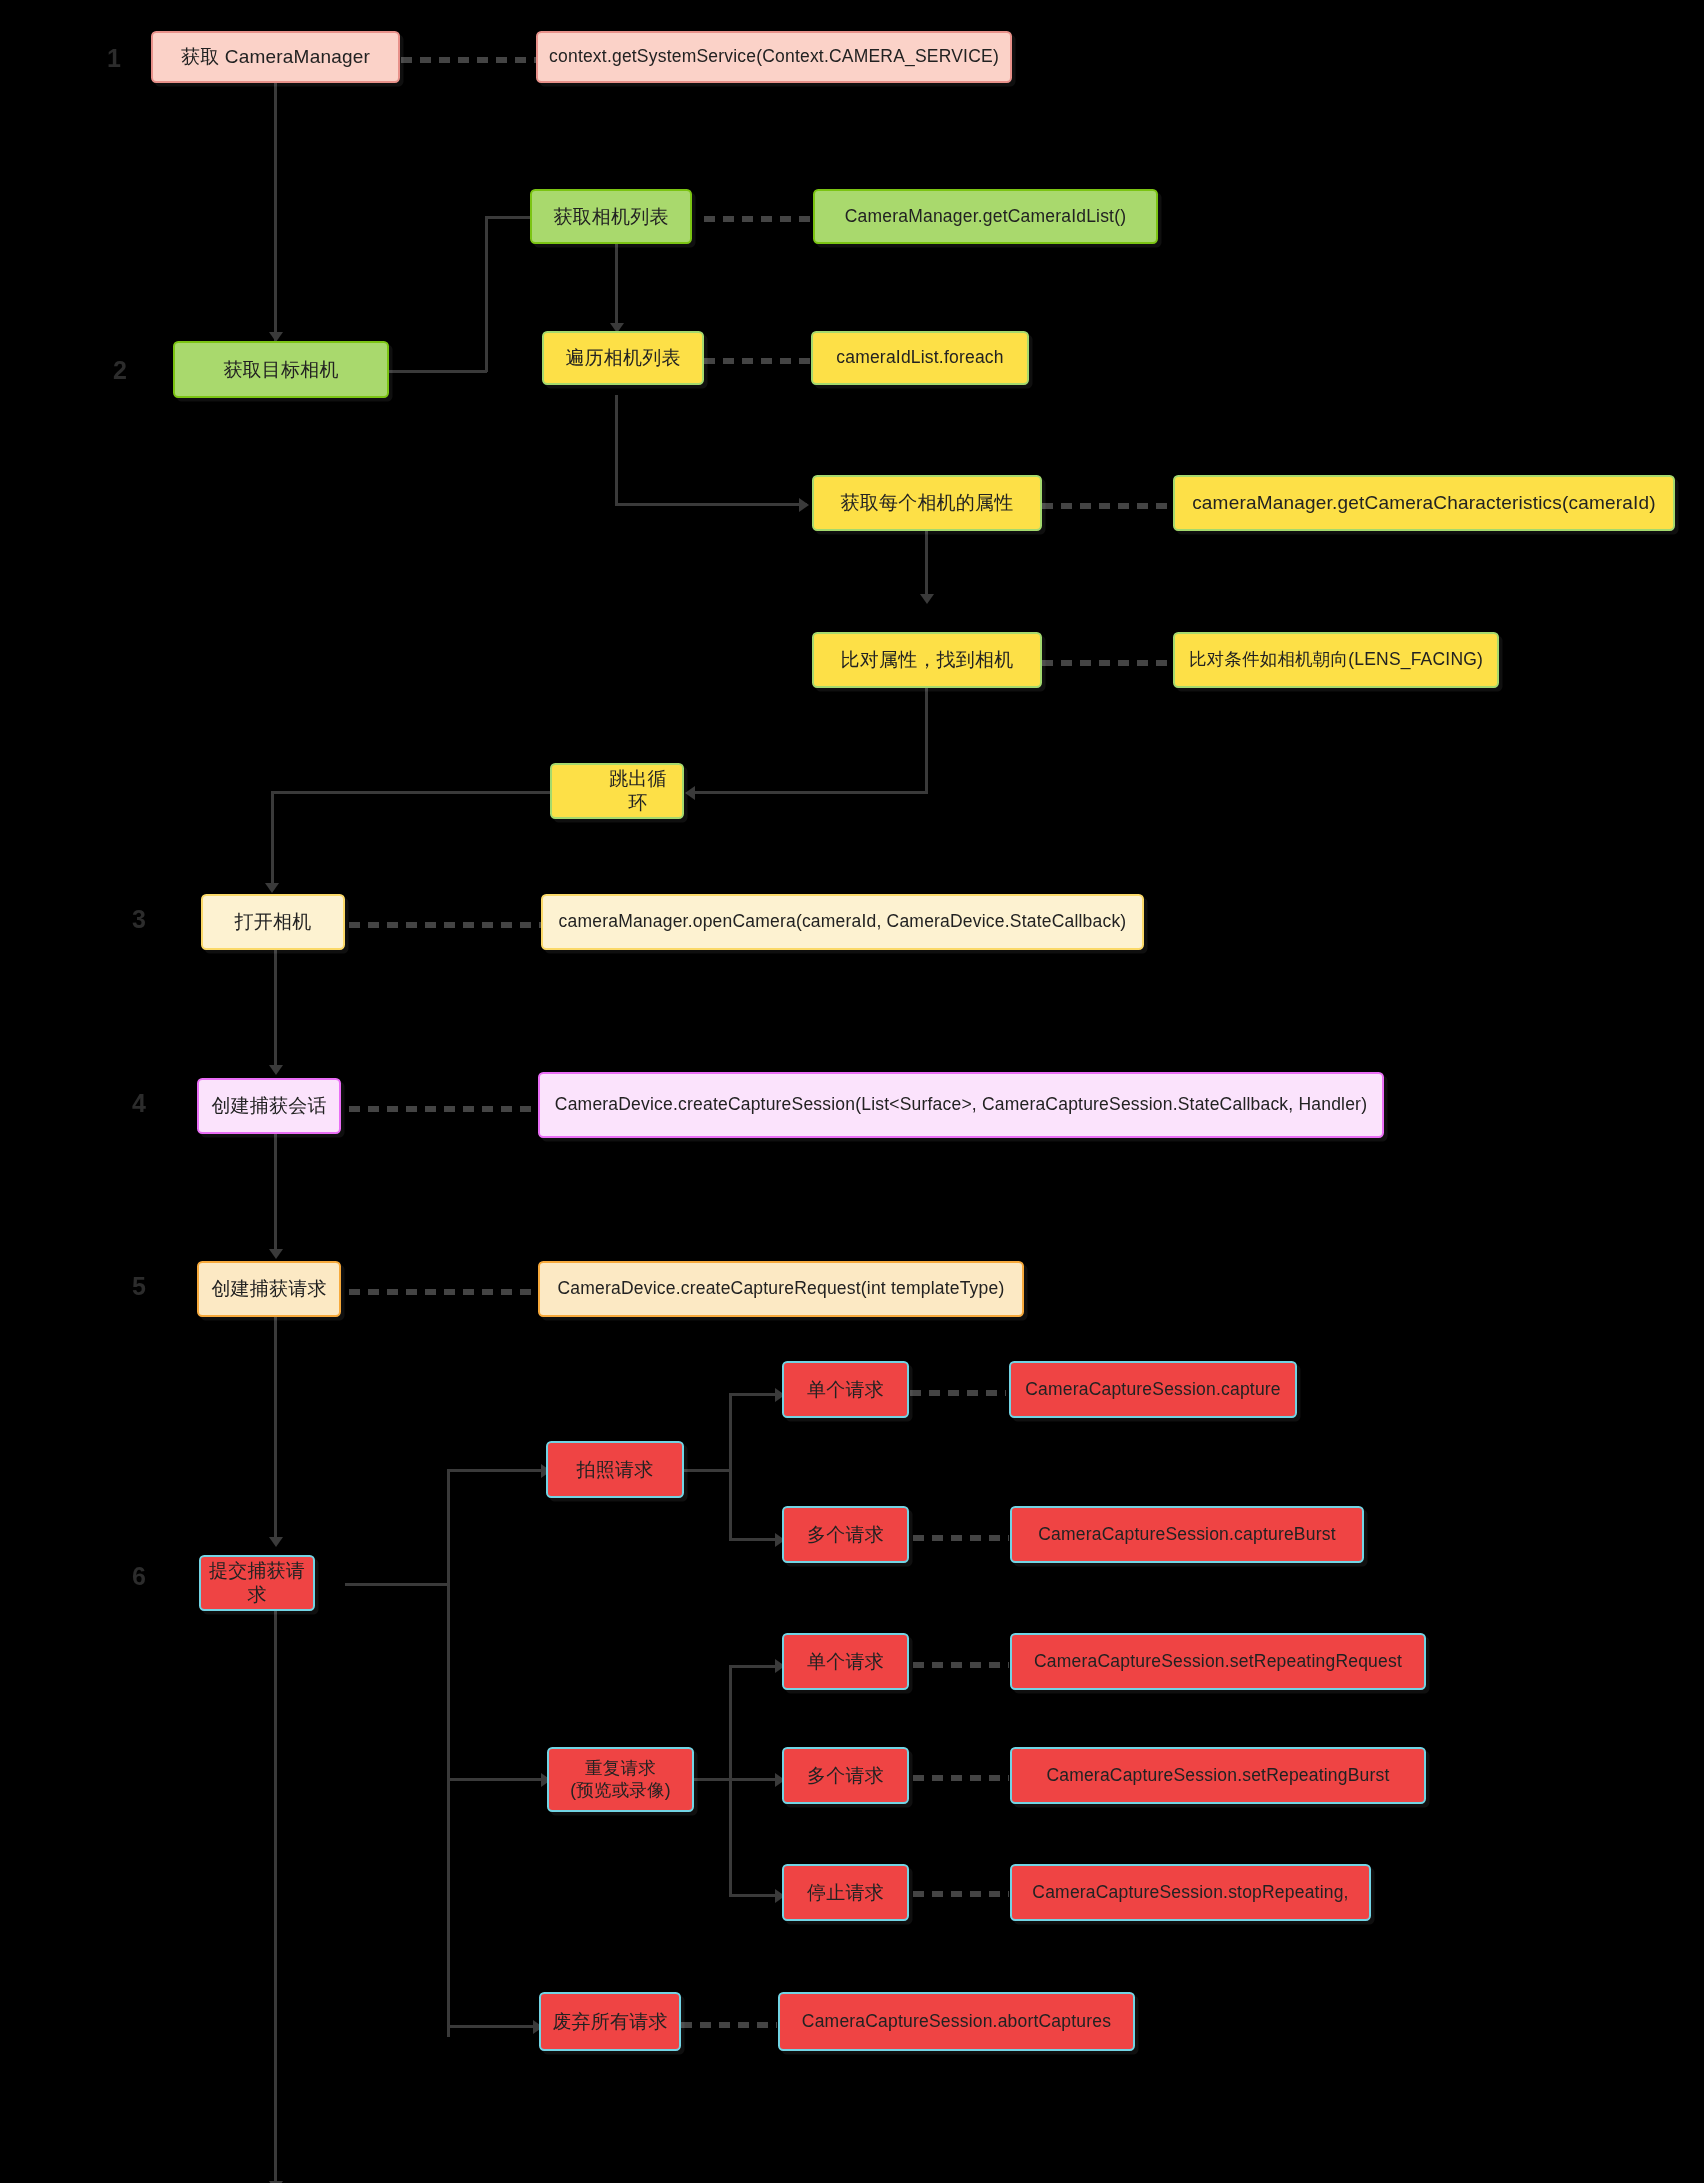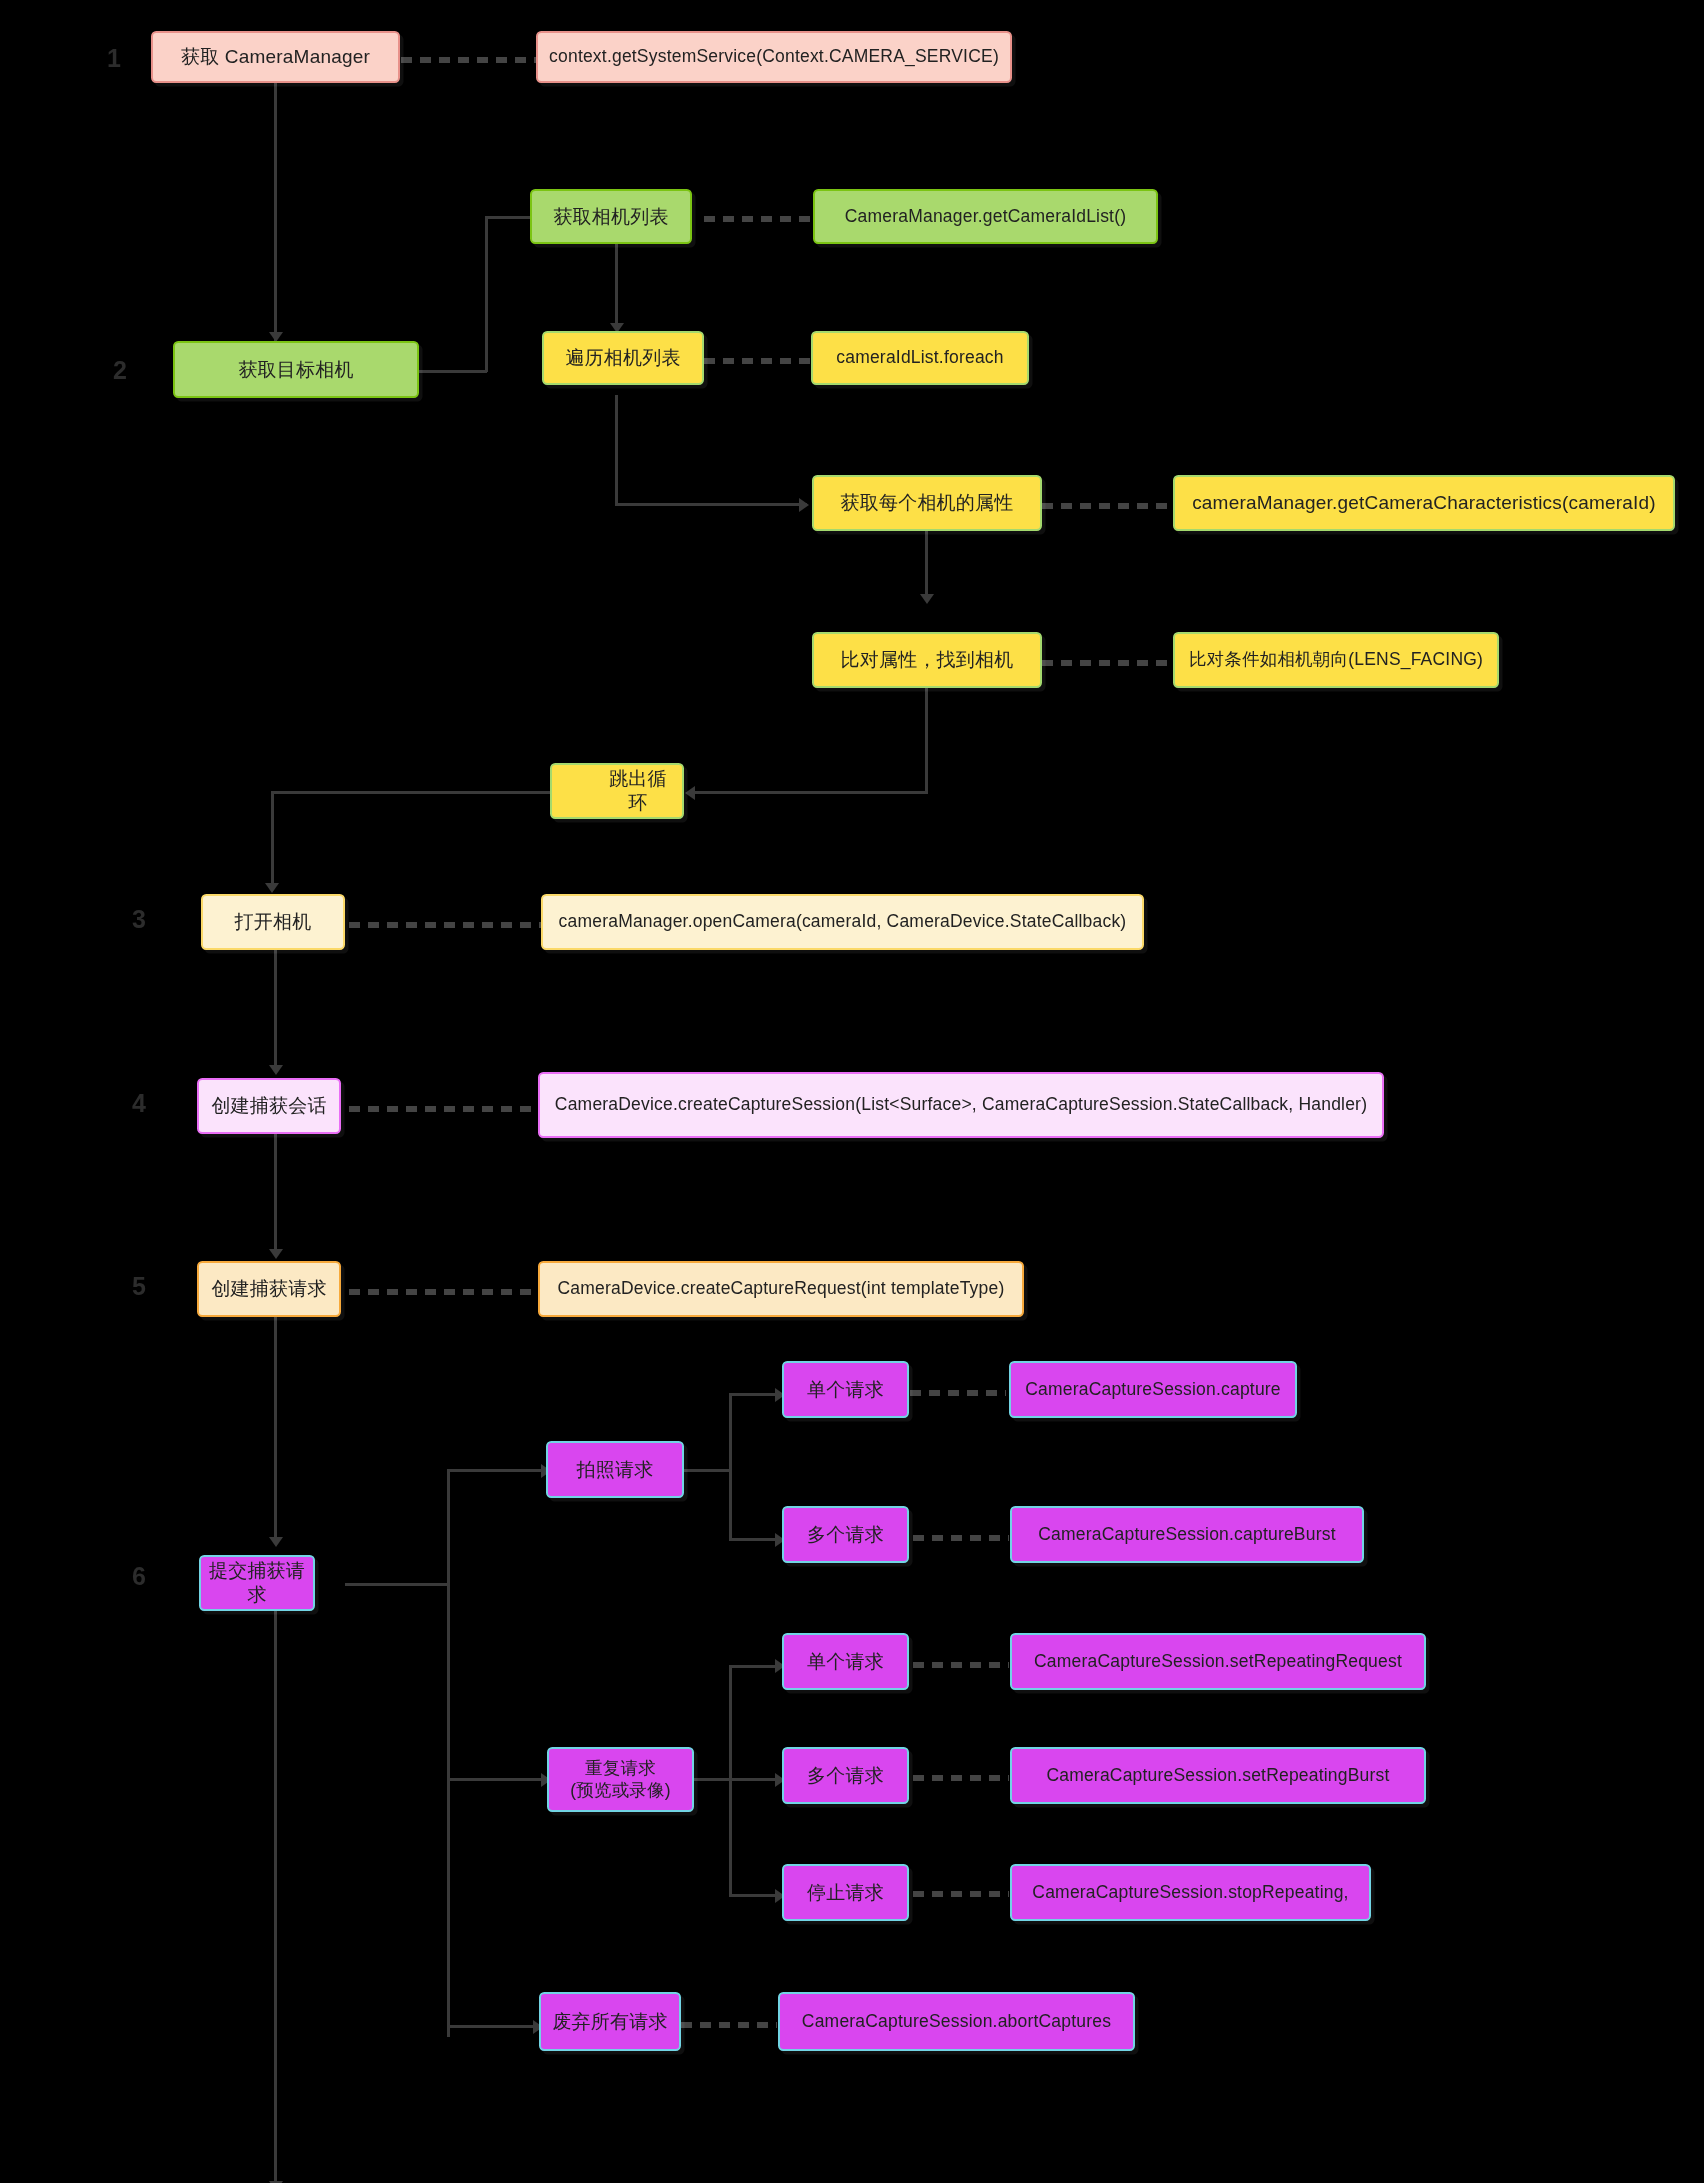--- a/index.html
+++ b/index.html
@@ -34,21 +34,21 @@
   }
   .node span{display:block;white-space:pre-line;}
 
   
   .c-pink   {background:#fbd2c8;border-color:#e8918a;}
   .c-green  {background:#a9d96d;border-color:#7bc413;}
   .c-greenlt{background:#fde047;border-color:#a4d96d;justify-content:center;}
   .c-yellow {background:#fdf2d1;border-color:#fbd968;}
   .c-orange {background:#fce9c4;border-color:#f7a93b;}
   .c-purple {background:#fbe3fc;border-color:#ea6ef6;}
-  .c-cyan   {background:#d946ef;border-color:#72d4e4;}
+  .c-cyan   {background:#ef4444;border-color:#72d4e4;}
 
   
   .stepnum{
     position:absolute;
     font-size:25px;
     font-weight:bold;
     color:#2c2c2c;
     z-index:4;
     width:26px;
     text-align:center;
@@ -187,21 +187,21 @@
     <span>context.getSystemService(Context.CAMERA_SERVICE)</span>
   </div>
 
   <div class="node c-green" style="left:530px;top:189px;width:162px;height:55px;">
     <span>获取相机列表</span>
   </div>
   <div class="node c-green" style="left:813px;top:189px;width:345px;height:55px;font-size:17.5px;">
     <span>CameraManager.getCameraIdList()</span>
   </div>
 
-  <div class="node c-green" style="left:173px;top:341px;width:246px;height:57px;">
+  <div class="node c-green" style="left:173px;top:341px;width:216px;height:57px;">
     <span>获取目标相机</span>
   </div>
 
   <div class="node c-greenlt" style="left:542px;top:331px;width:162px;height:54px;">
     <span>遍历相机列表</span>
   </div>
   <div class="node c-greenlt" style="left:811px;top:331px;width:218px;height:54px;font-size:17.5px;">
     <span>cameraIdList.foreach</span>
   </div>
 

